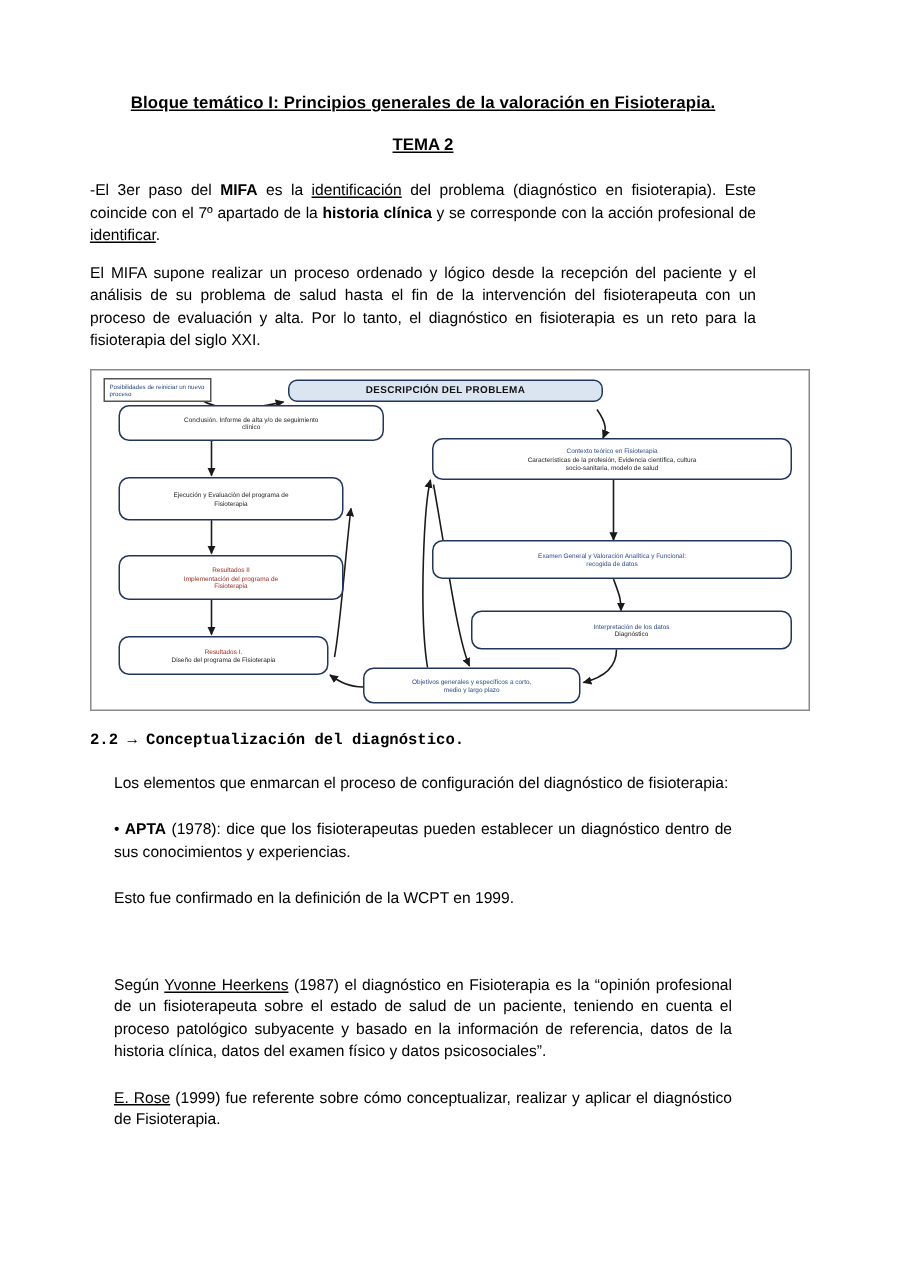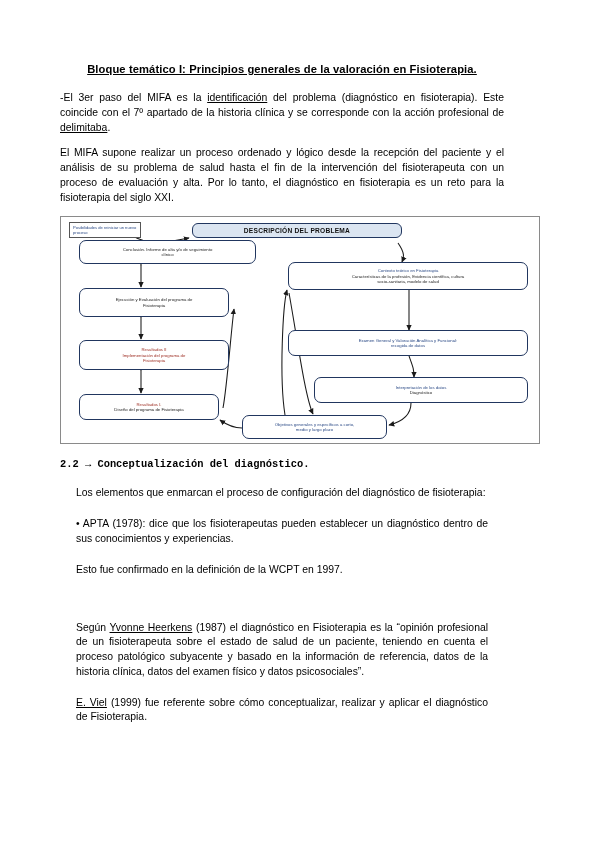--- a/index.html
+++ b/index.html
@@ -39,21 +39,21 @@
     text-decoration: underline;
     margin: 0 0 18px 0;
   }
   p.body-text {
     font-size: 10.4px;
     line-height: 1.42;
     text-align: justify;
     margin: 0 0 11px 0;
   }
   .u { text-decoration: underline; }
-  .b { font-weight: normal; }
+  .b { font-weight: bold; }
 
   
   .diagram-wrap {
     position: relative;
     width: 480px;
     height: 228px;
     margin: 6px 0 14px 0;
     border: 1px solid #8a8a8a;
     box-sizing: border-box;
     background: #ffffff;
@@ -131,22 +131,23 @@
     margin: 16px;
   }
   .spacer { height: 11px; }
 </style>
 </head>
 <body>
 
 <div class="page">
 
   <h1 class="doc-title">Bloque temático I:  Principios generales de la valoración en Fisioterapia.</h1>
-
-  <p class="body-text"><span>-El 3er paso del </span><span class="b">MIFA</span><span> es la </span><span class="u">identificación</span><span> del problema (diagnóstico en fisioterapia). Este coincide con el 7º apartado de la </span><span class="b">historia clínica</span><span> y se corresponde con la acción profesional de </span><span class="u">delimitaba</span><span>.</span></p>
+  <h2 class="doc-subtitle">TEMA 2</h2>
+
+  <p class="body-text"><span>-El 3er paso del </span><span class="b">MIFA</span><span> es la </span><span class="u">identificación</span><span> del problema (diagnóstico en fisioterapia). Este coincide con el 7º apartado de la </span><span class="b">historia clínica</span><span> y se corresponde con la acción profesional de </span><span class="u">identificar</span><span>.</span></p>
 
   <p class="body-text">El MIFA supone realizar un proceso ordenado y lógico desde la recepción del paciente y el análisis de su problema de salud hasta el fin de la intervención del fisioterapeuta con un proceso de evaluación y alta. Por lo tanto, el diagnóstico en fisioterapia es un reto para la fisioterapia del siglo XXI.</p>
 
   <div class="diagram-wrap">
 
     <svg viewBox="0 0 480 228" xmlns="http://www.w3.org/2000/svg">
       <defs>
         <marker id="ah" markerWidth="6" markerHeight="6" refX="5" refY="3" orient="auto">
           <path d="M0,0.4 L5.6,3 L0,5.6 z" fill="#1a1a1a"></path>
         </marker>
@@ -246,23 +247,23 @@
     </div>
 
   </div>
 
   <p class="sec-head">2.2 → Conceptualización del diagnóstico.</p>
 
   <p class="bullet-line">Los elementos que enmarcan el proceso de configuración del diagnóstico de fisioterapia:</p>
 
   <p class="bullet-line"><span>• </span><span class="b">APTA</span><span> (1978): dice que los fisioterapeutas pueden establecer un diagnóstico dentro de sus conocimientos y experiencias.</span></p>
 
-  <p class="bullet-line">Esto fue confirmado en la definición de la WCPT en 1997.</p>
+  <p class="bullet-line">Esto fue confirmado en la definición de la WCPT en 1999.</p>
 
 
   <div class="spacer"></div>
 
   <p class="bullet-line"><span>Según </span><span class="u">Yvonne Heerkens</span><span> (1987) el diagnóstico en Fisioterapia es la “opinión profesional de un fisioterapeuta sobre el estado de salud de un paciente, teniendo en cuenta el proceso patológico subyacente y basado en la información de referencia, datos de la historia clínica, datos del examen físico y datos psicosociales”.</span></p>
 
-  <p class="bullet-line"><span class="u">E. Viel</span><span> (1999) fue referente sobre cómo conceptualizar, realizar y aplicar el diagnóstico de Fisioterapia.</span></p>
+  <p class="bullet-line"><span class="u">E. Rose</span><span> (1999) fue referente sobre cómo conceptualizar, realizar y aplicar el diagnóstico de Fisioterapia.</span></p>
 
 
 </div>
 
 </body></html>

